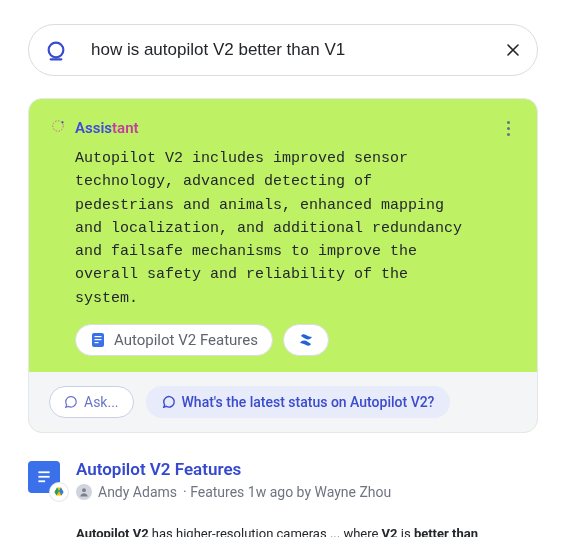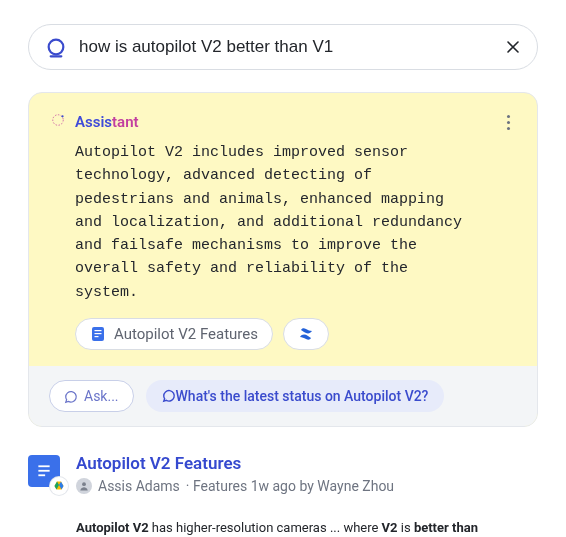--- a/index.html
+++ b/index.html
@@ -11,39 +11,39 @@
     overflow: hidden;
     padding: 24px 28px 0 28px;
     color: #1f2328;
   }
   .search-bar {
     display: flex;
     align-items: center;
     border: 1px solid #d9dde3;
     border-radius: 999px;
     padding: 8px 16px;
-    gap: 12px;
-    height: 46px;
+    gap: 24px;
+    height: 52px;
   }
   .search-bar .logo { width: 22px; height: 22px; flex: none; }
   .search-input {
     flex: 1;
     border: none;
     outline: none;
     font-size: 17px;
     color: #23262b;
     background: transparent;
   }
   .close-x { width: 16px; height: 16px; cursor: pointer; }
 
   .assistant-card {
     margin-top: 22px;
     border: 1px solid #e4e7ec;
     border-radius: 14px;
-    background: #fef9c3;
+    background: #bef264;
     overflow: hidden;
   }
   .assistant-body { padding: 18px 20px 16px 20px; }
   .assistant-head {
     display: flex;
     align-items: center;
     gap: 8px;
     margin-bottom: 8px;
   }
   .assistant-head .title {
@@ -86,27 +86,27 @@
   .chip svg, .chip .ico { width:16px; height:16px; flex:none; }
 
   .assistant-footer {
     background: #f3f5f7;
     padding: 14px 20px;
     display: flex;
     gap: 12px;
     align-items: center;
   }
   .ask-pill {
-    display:inline-flex; align-items:flex-end; gap:6px;
+    display:inline-flex; align-items:center; gap:6px;
     border:1px solid #c8cfe8; color:#6a74c9;
     background:#fff; border-radius:999px; padding:7px 14px;
     font-size:14px; cursor:pointer;
   }
   .suggest-pill {
-    display:inline-flex; align-items:center; gap:0;
+    display:inline-flex; align-items:center; gap:6px;
     background:#e7ebfa; color:#3a4bcd;
     border-radius:999px; padding:8px 16px;
     font-size:14px; font-weight:500; cursor:pointer;
   }
 
   .result {
     margin-top: 26px;
     display: flex;
     gap: 14px;
   }
@@ -208,18 +208,18 @@
   </div>
   <div>
     <a class="result-title">Autopilot V2 Features</a>
     <div class="result-meta">
       <span class="avatar">
         <svg width="10" height="10" viewBox="0 0 16 16">
             <circle cx="8" cy="5" r="3" fill="#7a808c"></circle>
             <path d="M2 15c1-4 4-5 6-5s5 1 6 5z" fill="#7a808c"></path>
           </svg>
       </span>
-      <span>Assis Adams</span>
+      <span>Andy Adams</span>
       <span> · Features 1w ago by Wayne Zhou</span>
     </div>
     <div class="result-snippet" id="snippet"><b>Autopilot V2</b> has higher-resolution cameras ... where <b>V2</b> is <b>better than V1</b> is in the algorithms to respond to various situations... <b>V2 vs. V1</b> comparison matrix ... localization ...</div>
   </div>
 </div>
 
 </body></html>

